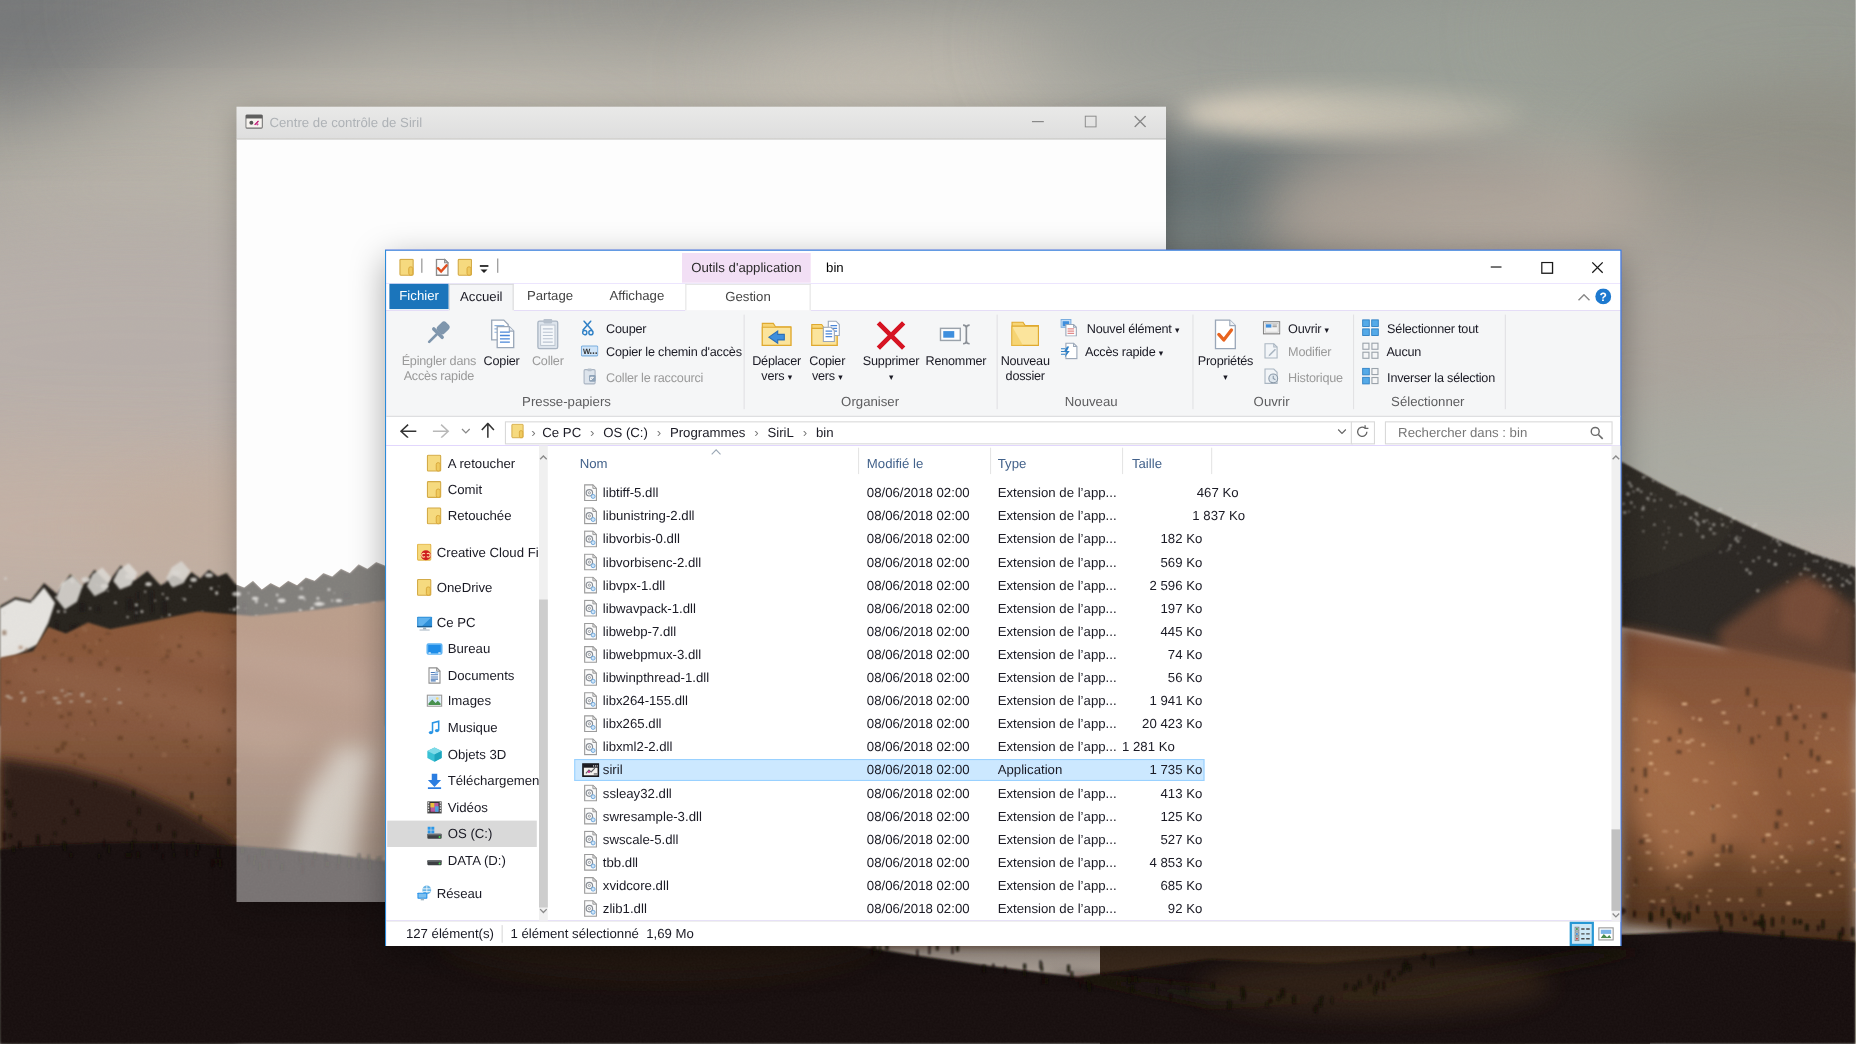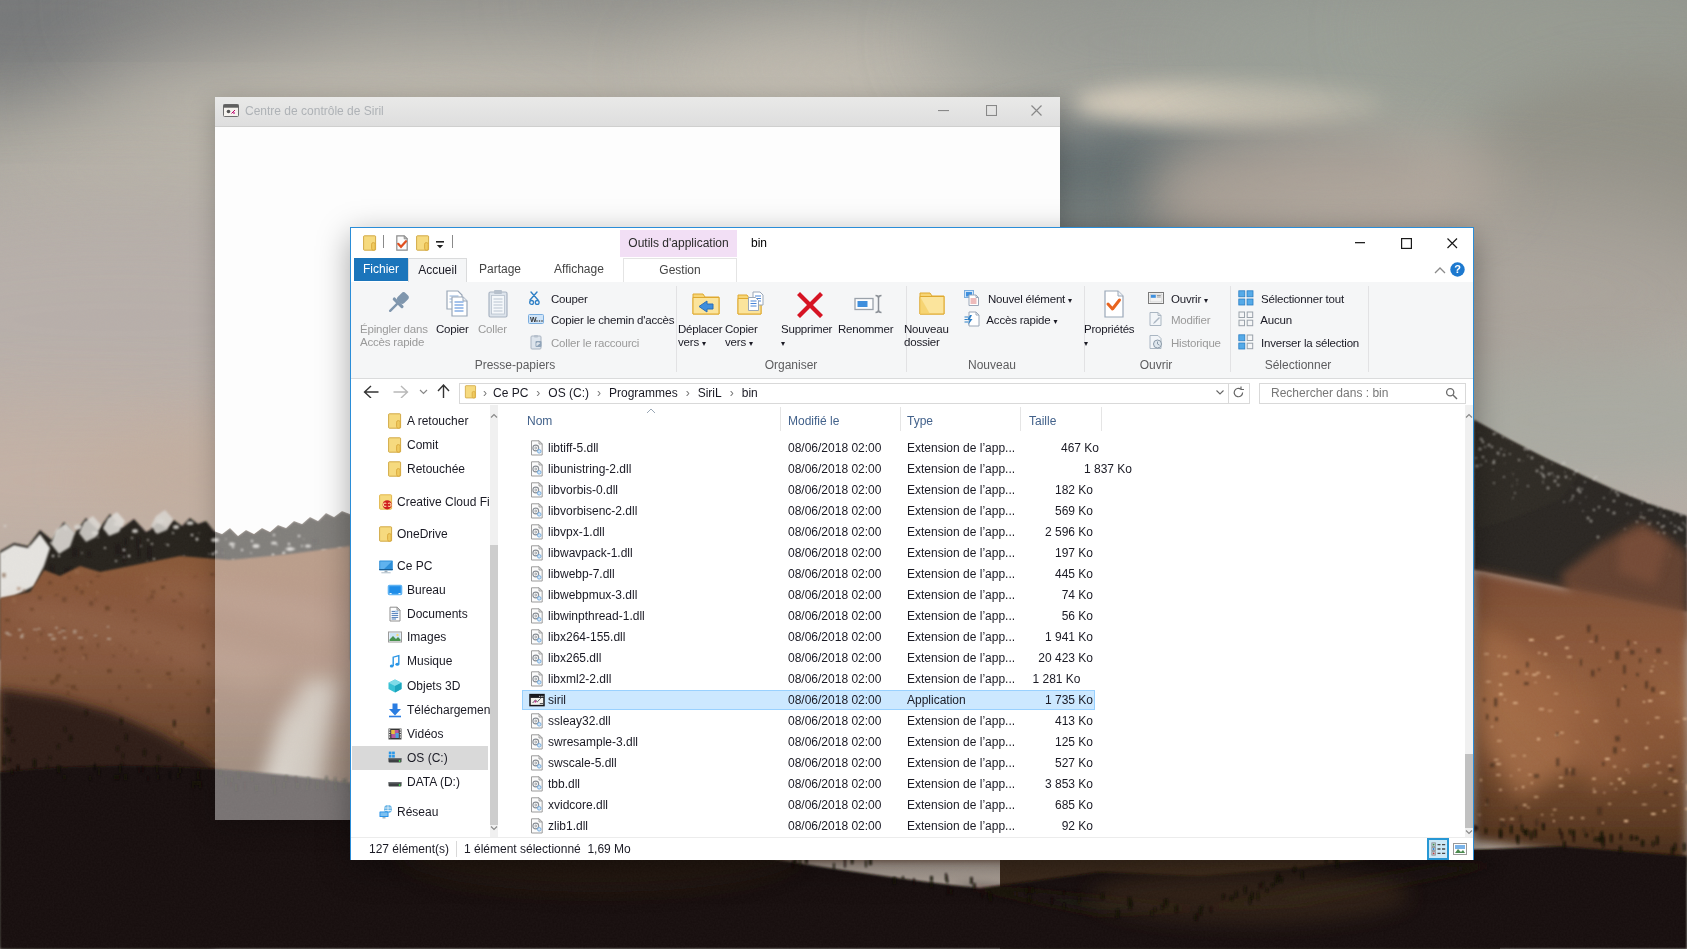--- a/index.html
+++ b/index.html
@@ -25,21 +25,21 @@
 #exp .tabs{position:absolute;left:0;top:30px;width:100%;height:24px;background:#fff;}
 #exp .ribbon{position:absolute;left:0;top:54px;width:100%;height:96px;
   background:#f5f6f7;border-bottom:1px solid #dadbdc;}
 #exp .addr{position:absolute;left:0;top:151px;width:100%;height:26px;background:#fff;}
 #exp .main{position:absolute;left:0;top:177px;width:100%;height:432px;background:#fff;}
 #exp .status{position:absolute;left:0;top:609px;width:100%;height:22px;background:#fff;
   border-top:1px solid #ececec;}
 .tab{position:absolute;top:0;height:23px;line-height:23px;text-align:center;color:#444;}
 .grplabel{position:absolute;top:76px;width:120px;text-align:center;color:#5d5d5f;font-size:12px;}
 .gsep{position:absolute;top:4px;height:86px;width:1px;background:#e2e2e4;}
-.bigbtn{position:absolute;top:6px;color:#1a1a24;line-height:13px;font-size:11.5px;letter-spacing:-0.2px;}
+.bigbtn{position:absolute;top:6px;text-align:center;color:#1a1a24;line-height:13px;font-size:11.5px;letter-spacing:-0.2px;}
 .bigbtn .ic{display:block;margin:0 auto 3px;}
 .smallrow{position:absolute;height:16px;line-height:16px;font-size:11.5px;letter-spacing:-0.2px;color:#1a1a24;white-space:nowrap;}
 .smallrow svg{vertical-align:-3px;margin-right:4px;}
 .gray{color:#9a9a9a;}
 .navitem{position:absolute;height:24px;line-height:24px;white-space:nowrap;color:#1a1a24;}
 .navitem svg{vertical-align:-3px;}
 .row{position:absolute;height:21px;line-height:21px;white-space:nowrap;}
 .hdr{color:#43628b;}
 </style>
 </head>
@@ -2072,21 +2072,21 @@
       <div class="abs" style="left:522px;top:2px;width:1px;height:24px;background:#e5e5e5"></div>
       <div class="abs" style="left:603px;top:2px;width:1px;height:24px;background:#e5e5e5"></div>
     </div>
 <div class="row" style="left:0;top:33px;width:1114px">
   <svg class="abs" style="left:178px;top:2px" width="16" height="16">
             <use href="#dll16"></use>
           </svg>
   <span class="abs" style="left:197px">libtiff-5.dll</span>
   <span class="abs" style="left:437px">08/06/2018 02:00</span>
   <span class="abs" style="left:556px">Extension de l’app...</span>
-  <span class="abs" style="left:675px;width:73px;text-align:right">467 Ko</span>
+  <span class="abs" style="left:702px;width:73px;text-align:right">467 Ko</span>
 </div>
 <div class="row" style="left:0;top:54px;width:1088px">
   <svg class="abs" style="left:178px;top:2px" width="16" height="16">
             <use href="#dll16"></use>
           </svg>
   <span class="abs" style="left:197px">libunistring-2.dll</span>
   <span class="abs" style="left:437px">08/06/2018 02:00</span>
   <span class="abs" style="left:556px">Extension de l’app...</span>
   <span class="abs" style="left:708px;width:73px;text-align:right">1 837 Ko</span>
 </div>
@@ -2171,21 +2171,21 @@
   <span class="abs" style="left:556px">Extension de l’app...</span>
   <span class="abs" style="left:669px;width:73px;text-align:right">20 423 Ko</span>
 </div>
 <div class="row" style="left:0;top:264px;width:1114px">
   <svg class="abs" style="left:178px;top:2px" width="16" height="16">
             <use href="#dll16"></use>
           </svg>
   <span class="abs" style="left:197px">libxml2-2.dll</span>
   <span class="abs" style="left:437px">08/06/2018 02:00</span>
   <span class="abs" style="left:556px">Extension de l’app...</span>
-  <span class="abs" style="left:669px;width:73px;text-align:center">1 281 Ko</span>
+  <span class="abs" style="left:669px;width:73px;text-align:left">1 281 Ko</span>
 </div>
 <div class="row" style="left:0;top:285px;width:1114px">
           <div class="abs" style="left:171px;top:0px;width:573px;height:20px;background:#cce8ff;border:1px solid #99d1ff;box-sizing:border-box"></div>
   <svg class="abs" style="left:178px;top:2px" width="16" height="16">
             <use href="#sirilapp16"></use>
           </svg>
   <span class="abs" style="left:197px">siril</span>
   <span class="abs" style="left:437px">08/06/2018 02:00</span>
   <span class="abs" style="left:556px">Application</span>
   <span class="abs" style="left:669px;width:73px;text-align:right">1 735 Ko</span>
@@ -2217,21 +2217,21 @@
   <span class="abs" style="left:556px">Extension de l’app...</span>
   <span class="abs" style="left:669px;width:73px;text-align:right">527 Ko</span>
 </div>
 <div class="row" style="left:0;top:369px;width:1114px">
   <svg class="abs" style="left:178px;top:2px" width="16" height="16">
             <use href="#dll16"></use>
           </svg>
   <span class="abs" style="left:197px">tbb.dll</span>
   <span class="abs" style="left:437px">08/06/2018 02:00</span>
   <span class="abs" style="left:556px">Extension de l’app...</span>
-  <span class="abs" style="left:669px;width:73px;text-align:right">3 853 Ko</span>
+  <span class="abs" style="left:669px;width:73px;text-align:right">4 853 Ko</span>
 </div>
 <div class="row" style="left:0;top:390px;width:1114px">
   <svg class="abs" style="left:178px;top:2px" width="16" height="16">
             <use href="#dll16"></use>
           </svg>
   <span class="abs" style="left:197px">xvidcore.dll</span>
   <span class="abs" style="left:437px">08/06/2018 02:00</span>
   <span class="abs" style="left:556px">Extension de l’app...</span>
   <span class="abs" style="left:669px;width:73px;text-align:right">685 Ko</span>
 </div>

